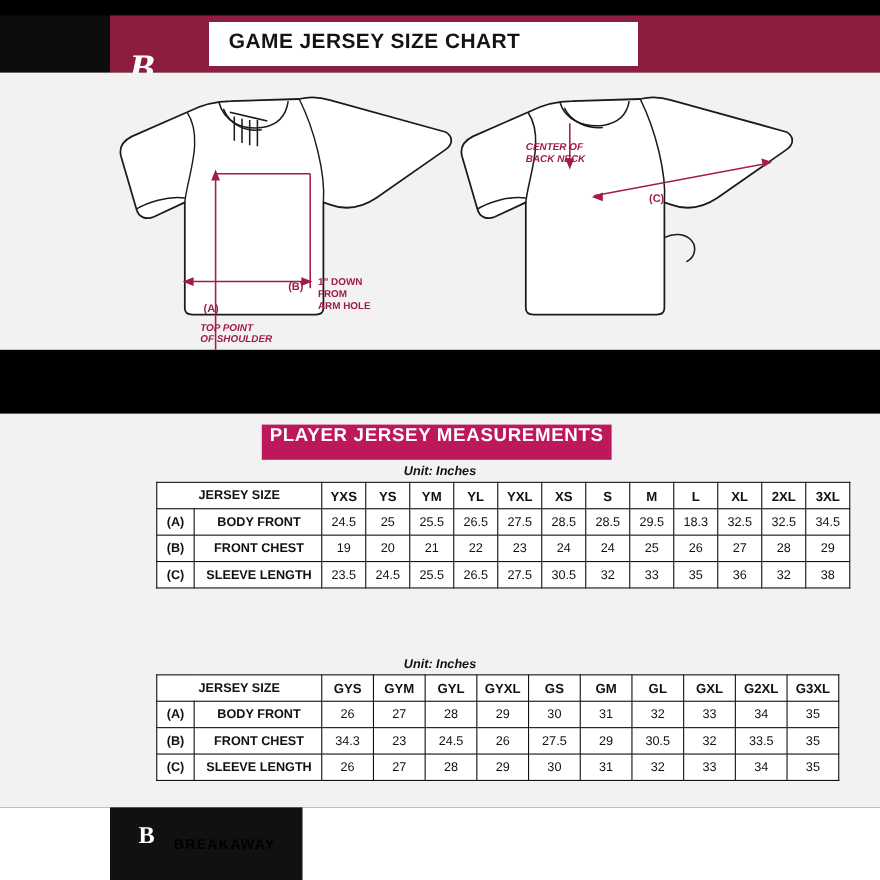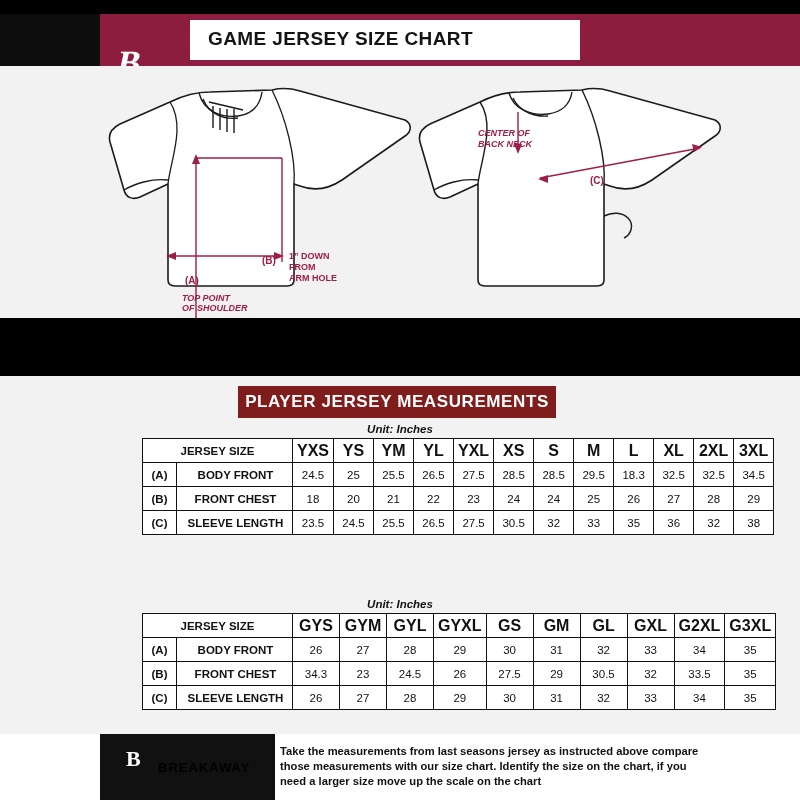--- a/index.html
+++ b/index.html
@@ -19,30 +19,30 @@
   .illus{position:absolute;left:0;top:66px;width:800px;height:252px;background:#f2f2f2;}
   .illus svg{display:block;}
 
   
   .notebar{position:absolute;left:100px;top:322px;width:700px;height:54px;background:#8c1d3f;color:#fff;
            display:flex;align-items:center;justify-content:center;text-align:center;}
   .notebar span{font-size:13.5px;line-height:19px;font-weight:600;}
 
   
   .section-wrap{position:absolute;left:0;width:800px;background:#f2f2f2;}
-  .banner{position:absolute;background:#7f1d1d;color:#fff;display:flex;align-items:center;justify-content:center;}
+  .banner{position:absolute;background:#be185d;color:#fff;display:flex;align-items:flex-start;justify-content:center;}
   .banner span{font-size:17px;font-weight:bold;letter-spacing:.6px;}
   .unitline{position:absolute;width:800px;text-align:center;font-size:11.5px;font-style:italic;font-weight:bold;color:#111;}
 
   
   table{border-collapse:collapse;position:absolute;background:#fff;}
   table td{border:1px solid #111;font-size:11.5px;color:#111;height:23px;padding:0 4px;text-align:center;}
   td.rowlabel{text-align:center;font-weight:bold;padding-left:6px;white-space:nowrap;}
   td.hdrlabel{text-align:center;font-weight:bold;}
-  td.colhdr{font-weight:bold;font-size:16px;}
+  td.colhdr{font-weight:bold;font-size:12px;}
   .tag{font-weight:bold;}
 
   
   .footer{position:absolute;left:0;top:734px;width:800px;height:66px;background:#fff;}
   .foot-black{position:absolute;left:100px;top:0;width:175px;height:66px;background:#111;}
   .foot-logo{position:absolute;left:126px;top:14px;color:#fff;font-family:"Liberation Serif",serif;font-size:22px;font-weight:bold;line-height:1;}
   .foot-brand{position:absolute;left:158px;top:26px;color:#000000;font-size:13px;font-weight:bold;letter-spacing:1px;}
   .foot-text{position:absolute;left:280px;top:10px;width:420px;font-size:11.2px;line-height:15px;font-weight:bold;color:#111;}
 </style>
 </head>
@@ -194,21 +194,21 @@
           <td style="width:31px">28.5</td>
           <td style="width:31px">29.5</td>
           <td style="width:31px">18.3</td>
           <td style="width:31px">32.5</td>
           <td style="width:31px">32.5</td>
           <td style="width:31px">34.5</td>
         </tr>
         <tr>
           <td class="tag" style="width:25px">(B)</td>
           <td class="rowlabel" style="width:105px">FRONT CHEST</td>
-          <td style="width:31px">18</td>
+          <td style="width:31px">19</td>
           <td style="width:31px">20</td>
           <td style="width:31px">21</td>
           <td style="width:31px">22</td>
           <td style="width:31px">23</td>
           <td style="width:31px">24</td>
           <td style="width:31px">24</td>
           <td style="width:31px">25</td>
           <td style="width:31px">26</td>
           <td style="width:31px">27</td>
           <td style="width:31px">28</td>
@@ -292,16 +292,15 @@
           <td style="width:38px">34</td>
           <td style="width:38px">35</td>
         </tr>
       </tbody>
     </table>
 
   <div class="footer">
     <div class="foot-black"></div>
     <div class="foot-logo">B</div>
     <div class="foot-brand">BREAKAWAY</div>
-    <div class="foot-text">Take the measurements from last seasons jersey as instructed above compare those measurements  with our size chart. Identify the size on the chart, if you need a larger size move up the scale on the chart</div>
   </div>
 
 </div>
 
 </body></html>

